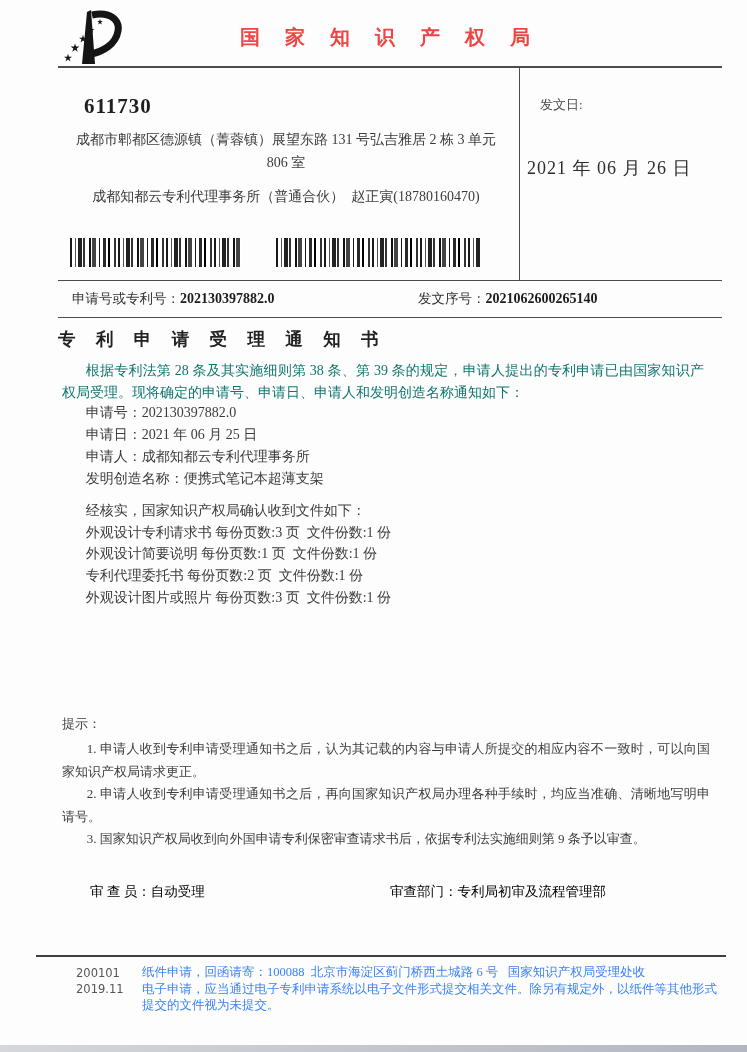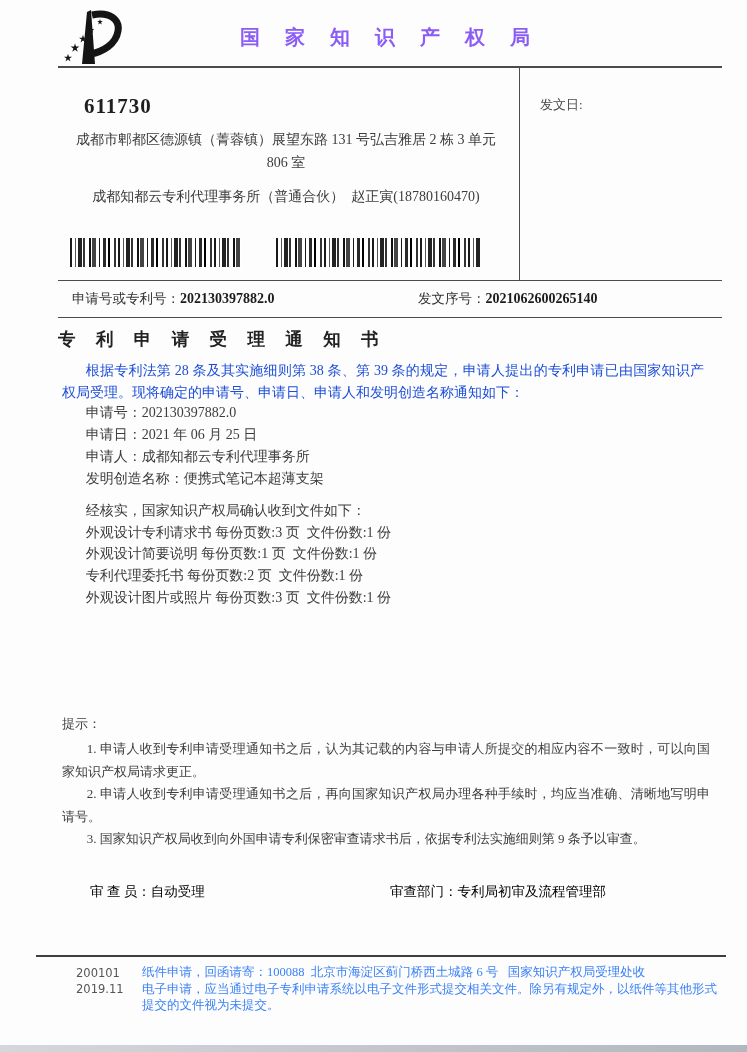--- a/index.html
+++ b/index.html
@@ -7,21 +7,21 @@
     position:relative;width:747px;height:1052px;margin:0 auto;
     background:#fdfdfd;overflow:hidden;
     font-family:"Liberation Serif","DejaVu Serif",serif;
     color:#3a3a3a;
   }
   .t{white-space:pre-wrap;}
   .abs{position:absolute;}
   .hr{position:absolute;background:#4c4c4c;}
   
   .org-title{left:58px;width:664px;top:24px;text-align:center;
-    font-size:20px;font-weight:bold;letter-spacing:10px;color:#8b5cf6;}
+    font-size:20px;font-weight:bold;letter-spacing:10px;color:#ef4444;}
   
   .rcode{left:84px;top:94px;font-size:21px;font-weight:bold;color:#1f1f1f;letter-spacing:1px;}
   .raddr{left:60px;top:128px;width:452px;text-align:center;
     font-size:14px;line-height:23px;color:#3c3c3c;}
   .ragency{margin-top:11px;}
   
   .vline{left:519px;top:67px;width:1px;height:214px;}
   .dlabel{left:540px;top:96px;font-size:13px;color:#4a4a4a;}
   .ddate{left:527px;top:156px;font-size:18px;color:#2d2d2d;letter-spacing:1px;}
   
@@ -36,21 +36,21 @@
   .bc2{left:276px;width:204px;}
   
   .refrow{left:72px;top:290px;width:650px;font-size:13.5px;color:#333;}
   .refrow b{color:#1c1c1c;font-size:14px;}
   .serial{position:absolute;left:346px;top:0;}
   
   .ntitle{left:58px;width:664px;top:327px;text-align:left;
     font-size:17.5px;font-weight:bold;letter-spacing:8px;color:#222;}
   
   .para1{left:62px;top:360px;width:642px;font-size:14px;line-height:21.5px;
-    text-indent:1.7em;text-align:justify;color:#1d4ed8;}
+    text-indent:1.7em;text-align:justify;color:#0f766e;}
   .fields{left:62px;top:402px;width:620px;font-size:14px;line-height:22px;color:#3c3c3c;}
   .fields .fl{padding-left:1.7em;}
   .docs{left:62px;top:500px;width:620px;font-size:14px;line-height:21.7px;color:#3c3c3c;}
   .docs .dl{padding-left:1.7em;}
   
   .notes-label{left:62px;top:715px;font-size:13px;color:#3c3c3c;}
   .notes{left:62px;top:738px;width:648px;font-size:13px;line-height:22.5px;
     text-align:justify;color:#3c3c3c;}
   .notes .ni{text-indent:1.9em;}
   
@@ -81,20 +81,21 @@
     <use href="#star" transform="translate(43,29) scale(4.2)" fill="#151515"></use>
     <use href="#star" transform="translate(35,38) scale(4.6)" fill="#151515"></use>
     <use href="#star" transform="translate(28,48) scale(4.2)" fill="#151515"></use>
   </svg>
 
   <div class="abs t org-title">国 家 知 识 产 权 局</div>
   <div class="hr" style="left:58px;top:66px;width:664px;height:2px;"></div>
 
   <div class="hr vline"></div>
   <div class="abs t dlabel">发文日:</div>
+  <div class="abs t ddate">2021 年 06 月 26 日</div>
 
   <div class="abs t rcode">611730</div>
   <div class="abs raddr">
     <div class="t">成都市郫都区德源镇（菁蓉镇）展望东路 131 号弘吉雅居 2 栋 3 单元</div>
     <div class="t">806 室</div>
     <div class="t ragency">成都知都云专利代理事务所（普通合伙）  赵正寅(18780160470)</div>
   </div>
 
   <div class="barcode bc1"></div>
   <div class="barcode bc2"></div>

